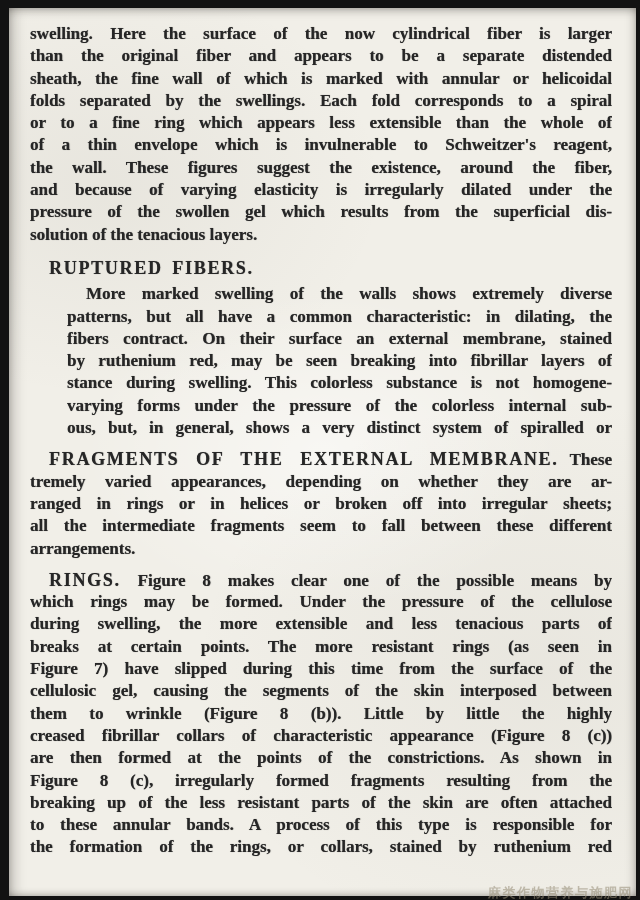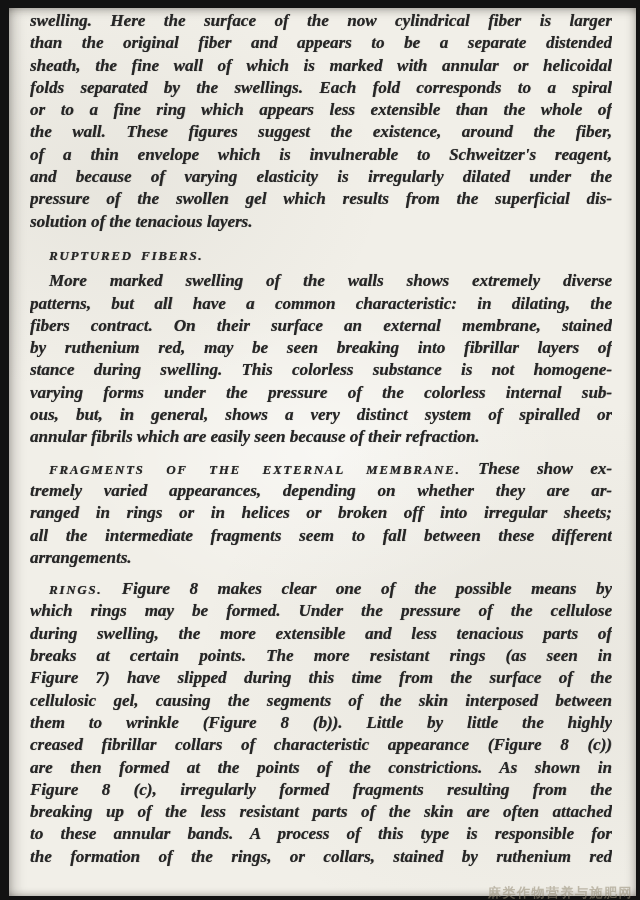--- a/index.html
+++ b/index.html
@@ -24,39 +24,38 @@
       radial-gradient(ellipse 400px 300px at 15% 20%, rgba(120,115,100,0.08), transparent 70%),
       radial-gradient(ellipse 500px 400px at 85% 75%, rgba(120,115,100,0.07), transparent 70%),
       radial-gradient(ellipse 300px 200px at 50% 50%, rgba(255,255,255,0.5), transparent 80%);
     box-shadow:
       inset 10px 0 16px -10px rgba(20,15,10,0.45),
       inset -7px 0 12px -8px rgba(20,15,10,0.4),
       inset 0 8px 12px -8px rgba(20,15,10,0.4),
       inset 0 -6px 10px -7px rgba(20,15,10,0.35);
   }
   .text-col {
-    position: absolute; left: 21px; right: 24px; top: 2px;
+    position: absolute; left: 21px; right: 24px; top: 15px;
     color: var(--ink);
-    font-style: italic;
   }
   .block { margin: 0; }
   .line {
     height: 22.3px; line-height: 22.3px;
     font-size: 17px; font-weight: 700;
     overflow: hidden; white-space: nowrap;
     text-shadow: 0.3px 0.3px 0.7px rgba(25,25,25,0.65);
   }
   .line.just {
     white-space: normal;
     text-align: justify;
     text-align-last: justify;
   }
   .line.indent { text-indent: 19px; }
   .sc {
-    font-size: 13px;
+    font-size: 18px;
     letter-spacing: 1.7px;
     word-spacing: 3.5px;
   }
   .watermark {
     position: absolute; right: 3px; top: 876px;
     font-family: "DejaVu Sans", sans-serif;
     font-size: 13px; font-weight: 700;
     letter-spacing: 1.5px;
     color: rgba(150, 140, 118, 0.55);
     filter: blur(0.4px);
@@ -68,38 +67,37 @@
 
 <div class="frame">
   <div class="page">
     <div class="text-col">
         <div class="block">
           <div class="line just"><span class="body-seg">swelling.  Here the surface of the now cylindrical fiber is larger</span></div>
           <div class="line just"><span class="body-seg">than the original fiber and appears to be a separate distended</span></div>
           <div class="line just"><span class="body-seg">sheath, the fine wall of which is marked with annular or helicoidal</span></div>
           <div class="line just"><span class="body-seg">folds separated by the swellings.  Each fold corresponds to a spiral</span></div>
           <div class="line just"><span class="body-seg">or to a fine ring which appears less extensible than the whole of</span></div>
+          <div class="line just"><span class="body-seg">of a thin envelope which is invulnerable to Schweitzer's reagent,</span></div>
           <div class="line just"><span class="body-seg">the wall.  These figures suggest the existence, around the fiber,</span></div>
-          <div class="line just"><span class="body-seg">of a thin envelope which is invulnerable to Schweitzer's reagent,</span></div>
           <div class="line just"><span class="body-seg">and because of varying elasticity is irregularly dilated under the</span></div>
           <div class="line just"><span class="body-seg">pressure of the swollen gel which results from the superficial dis-</span></div>
           <div class="line"><span class="body-seg">solution of the tenacious layers.</span></div>
         </div>
         <div class="block" style="margin-top: 11px;">
           <div class="line indent"><span class="sc">RUPTURED FIBERS.</span></div>
         </div>
-        <div class="block" style="margin-top: 4px;">
+        <div class="block" style="margin-top: 4px; margin-left: 37px;">
           <div class="line just indent"><span class="body-seg">More marked swelling of the walls shows extremely diverse</span></div>
           <div class="line just"><span class="body-seg">patterns, but all have a common characteristic: in dilating, the</span></div>
           <div class="line just"><span class="body-seg">fibers contract.  On their surface an external membrane, stained</span></div>
           <div class="line just"><span class="body-seg">by ruthenium red, may be seen breaking into fibrillar layers of</span></div>
           <div class="line just"><span class="body-seg">stance during swelling.  This colorless substance is not homogene-</span></div>
           <div class="line just"><span class="body-seg">varying forms under the pressure of the colorless internal sub-</span></div>
           <div class="line just"><span class="body-seg">ous, but, in general, shows a very distinct system of spiralled or</span></div>
-          <div class="line"><span class="body-seg">annular fibrils which are easily seen because of their refraction.</span></div>
         </div>
         <div class="block" style="margin-top: 9px;">
           <div class="line just indent"><span class="sc">FRAGMENTS OF THE EXTERNAL MEMBRANE.</span><span class="body-seg">  These show ex-</span></div>
           <div class="line just"><span class="body-seg">tremely varied appearances, depending on whether they are ar-</span></div>
           <div class="line just"><span class="body-seg">ranged in rings or in helices or broken off into irregular sheets;</span></div>
           <div class="line just"><span class="body-seg">all the intermediate fragments seem to fall between these different</span></div>
           <div class="line"><span class="body-seg">arrangements.</span></div>
         </div>
         <div class="block" style="margin-top: 9px;">
           <div class="line just indent"><span class="sc">RINGS.</span><span class="body-seg">  Figure 8 makes clear one of the possible means by</span></div>

